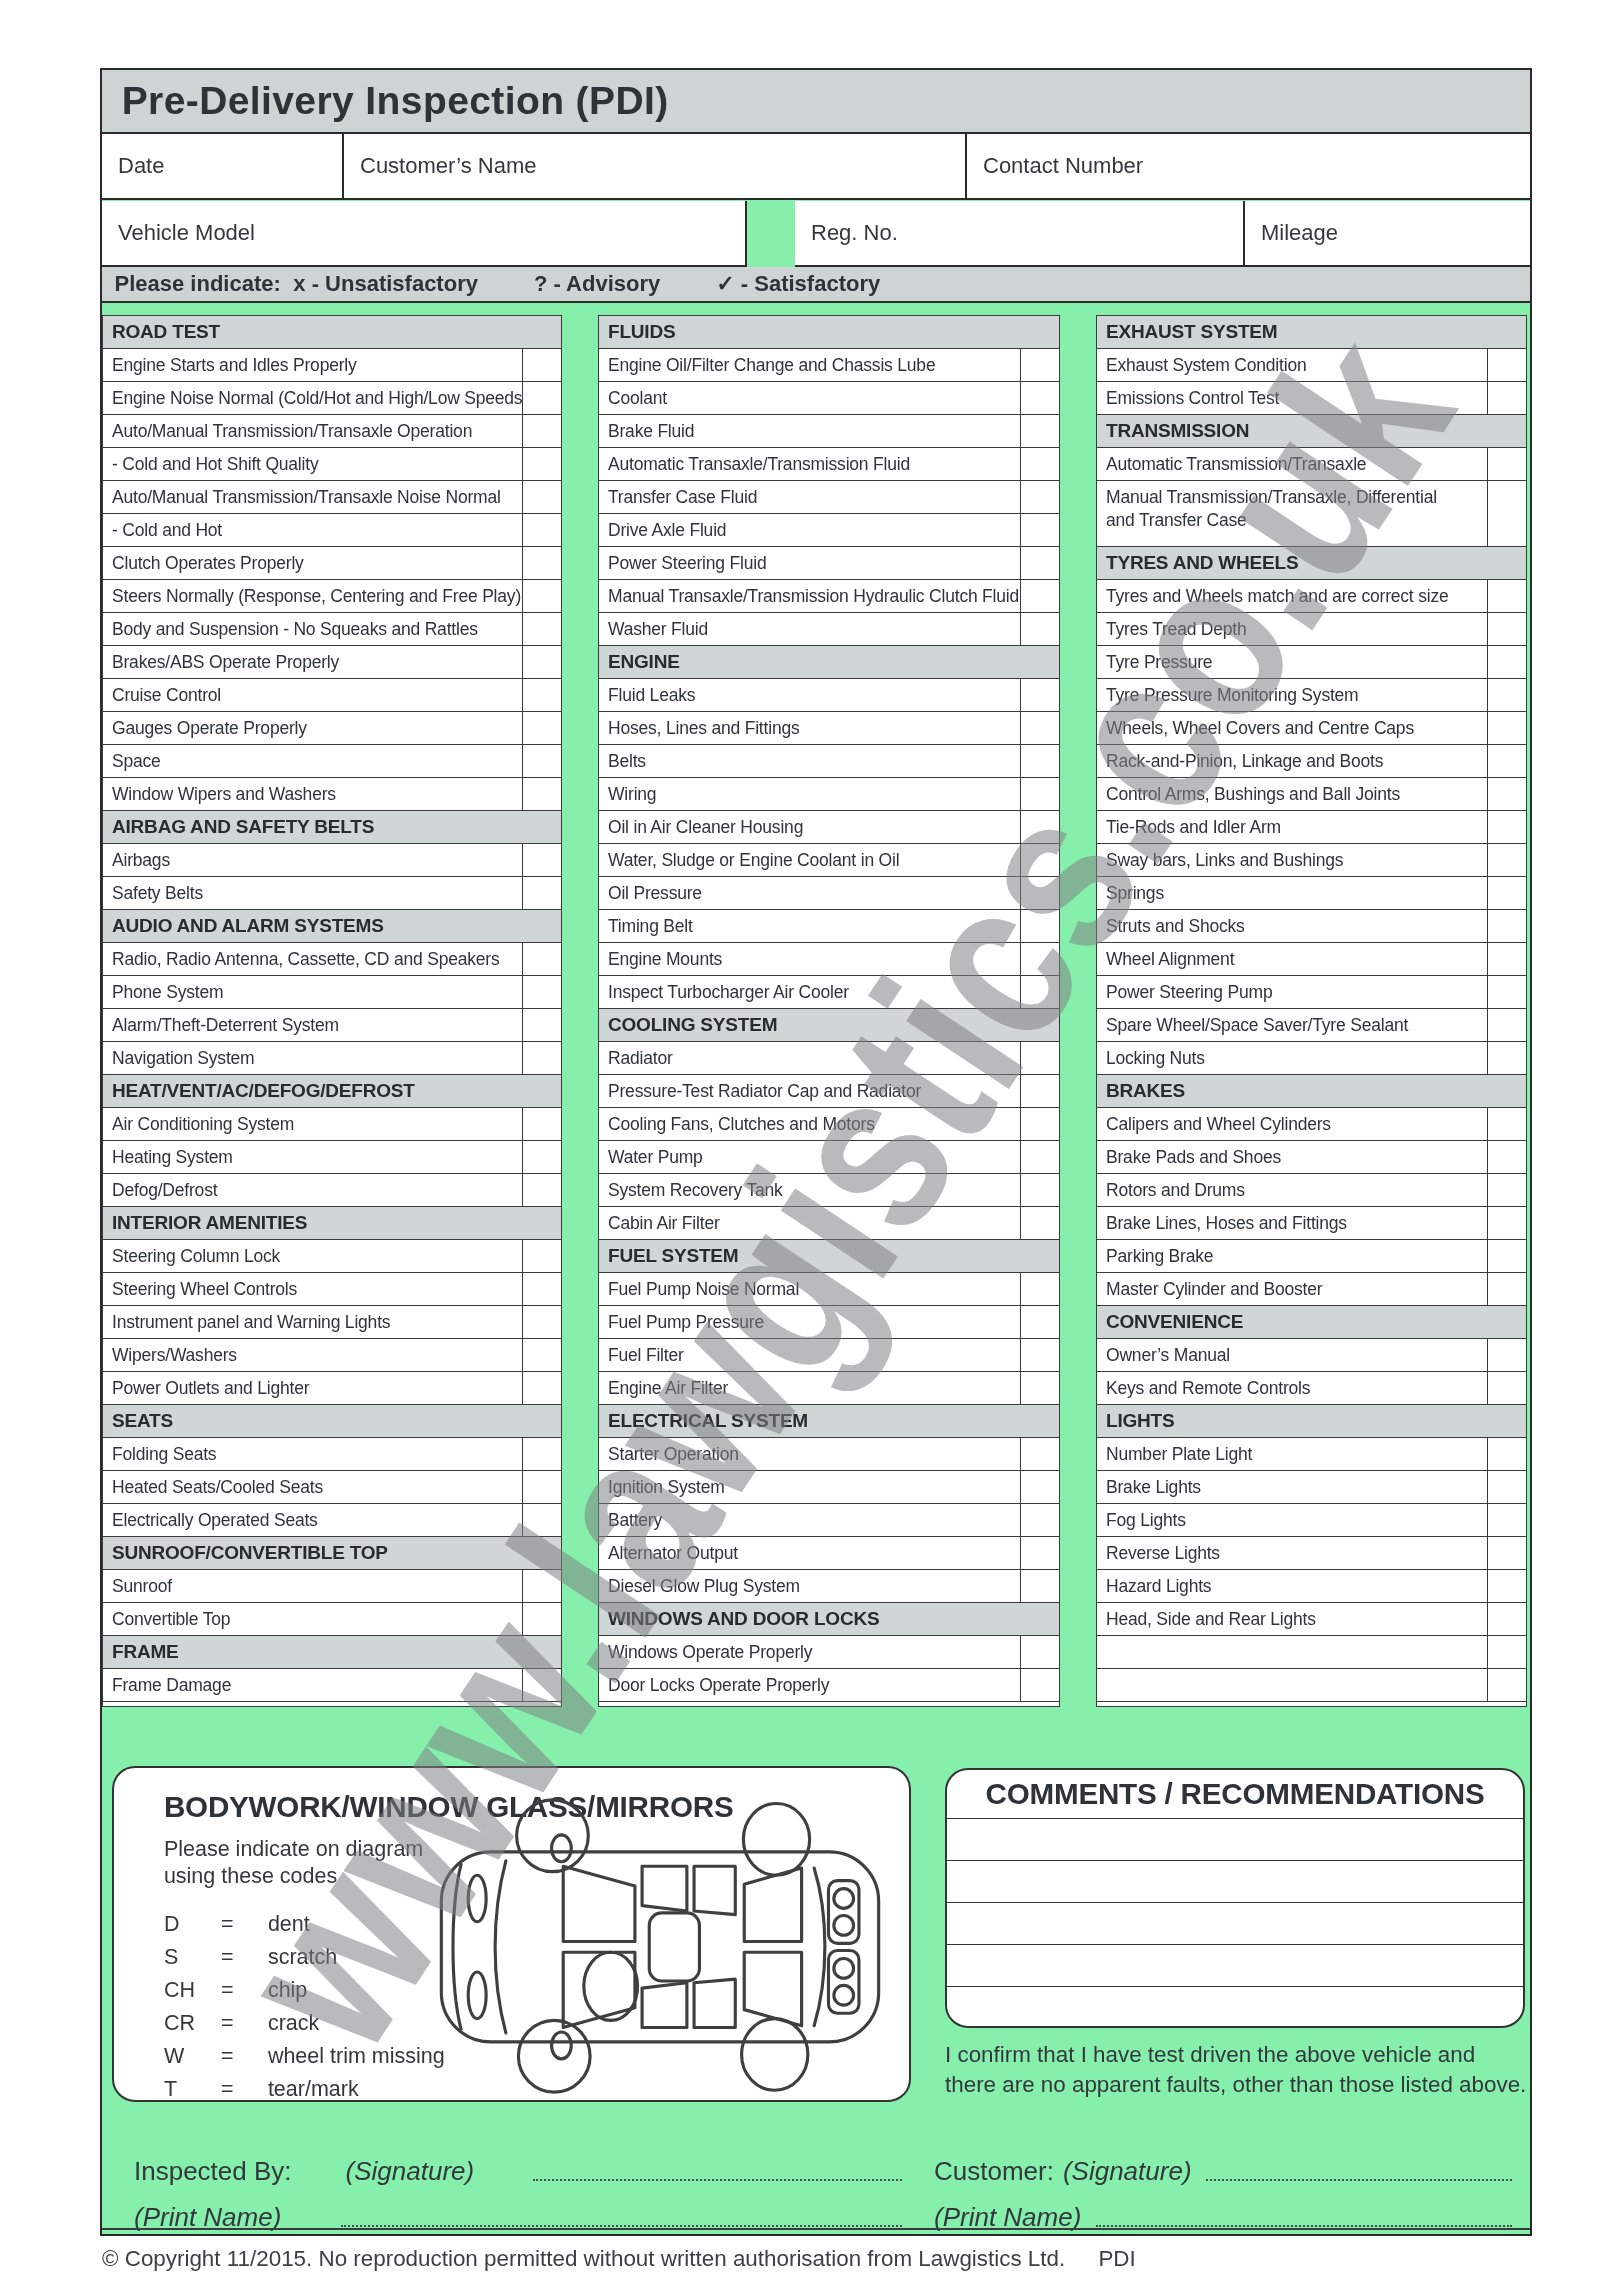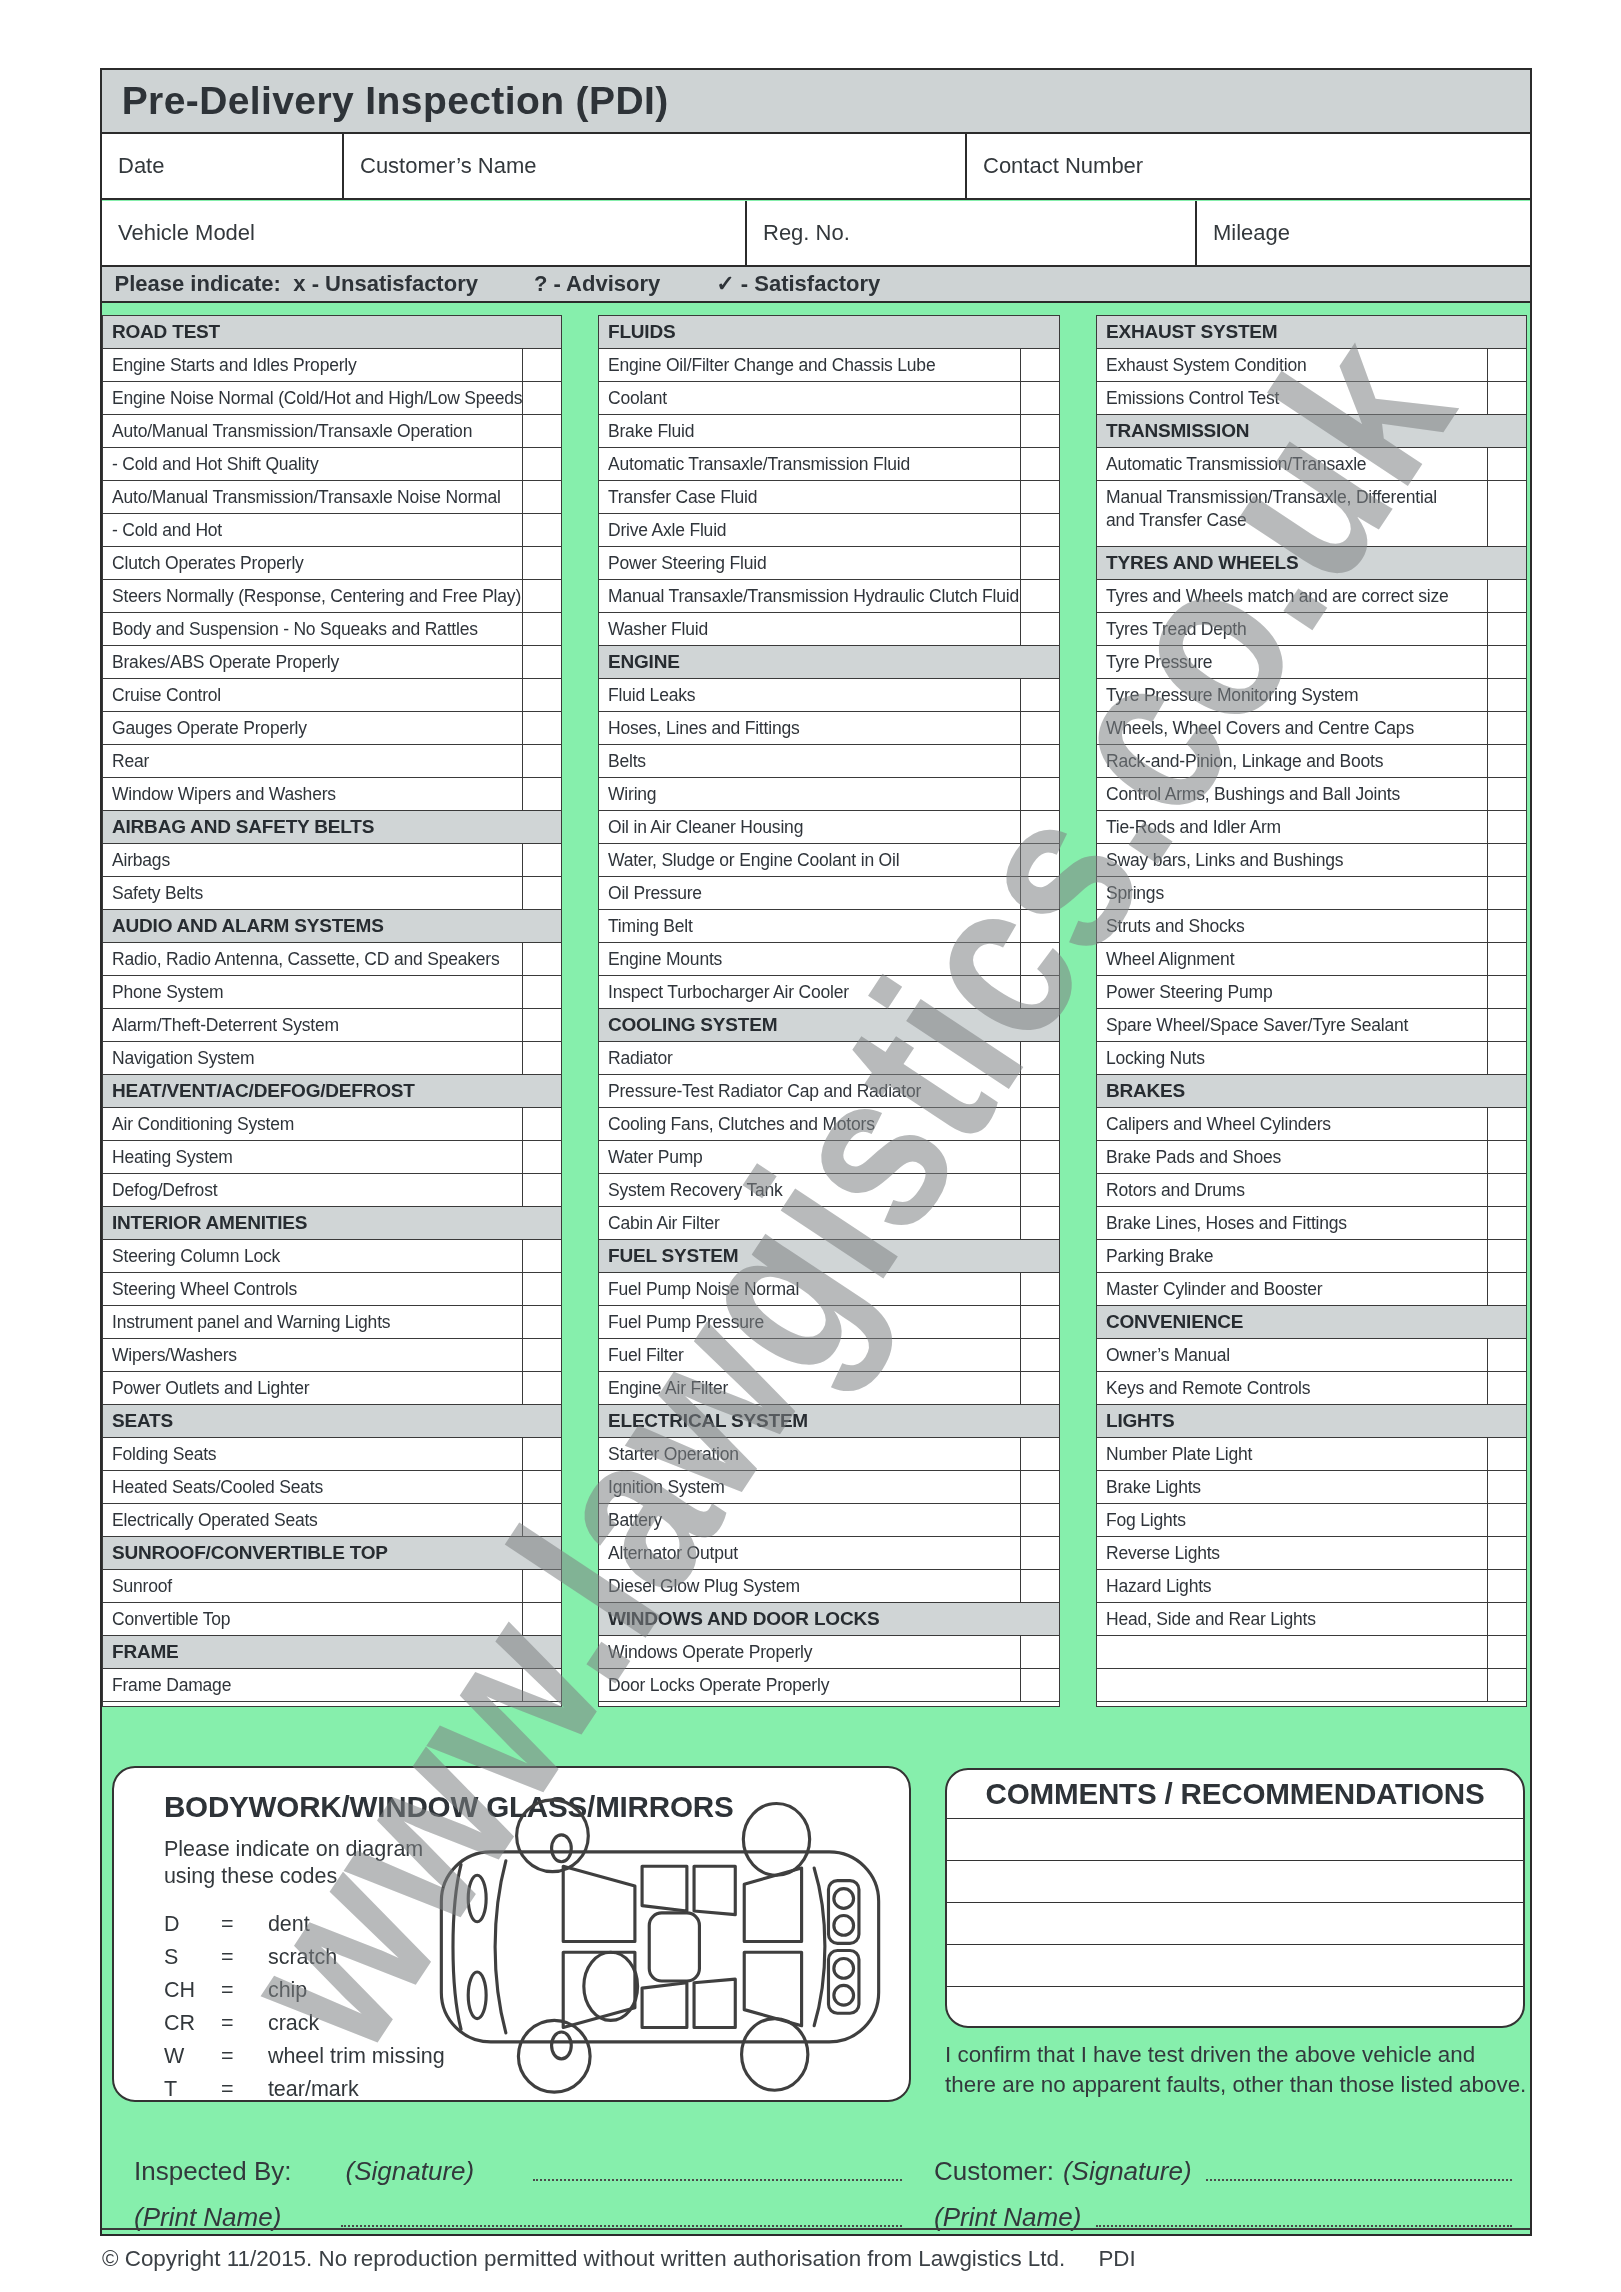--- a/index.html
+++ b/index.html
@@ -133,21 +133,21 @@
     </div>
     <div class="info-cell last">
       <span>Contact Number</span>
     </div>
   </div>
 
   <div class="info-row r2">
     <div class="info-cell" style="width:645px;">
       <span>Vehicle Model</span>
     </div>
-    <div class="info-cell" style="width:450px;">
+    <div class="info-cell" style="width:450px;margin-left:48px;">
       <span>Reg. No.</span>
     </div>
     <div class="info-cell last">
       <span>Mileage</span>
     </div>
   </div>
 
   <div class="indicate">
     <span>Please indicate:</span>
     <span class="opt">x - Unsatisfactory</span>
@@ -200,21 +200,21 @@
         </div>
         <div class="row">
           <span class="lbl">Cruise Control</span>
           <div class="chk"></div>
         </div>
         <div class="row">
           <span class="lbl">Gauges Operate Properly</span>
           <div class="chk"></div>
         </div>
         <div class="row">
-          <span class="lbl">Rear</span>
+          <span class="lbl">Space</span>
           <div class="chk"></div>
         </div>
         <div class="row">
           <span class="lbl">Window Wipers and Washers</span>
           <div class="chk"></div>
         </div>
         <div class="sec-header">AIRBAG AND SAFETY BELTS</div>
         <div class="row">
           <span class="lbl">Airbags</span>
           <div class="chk"></div>

